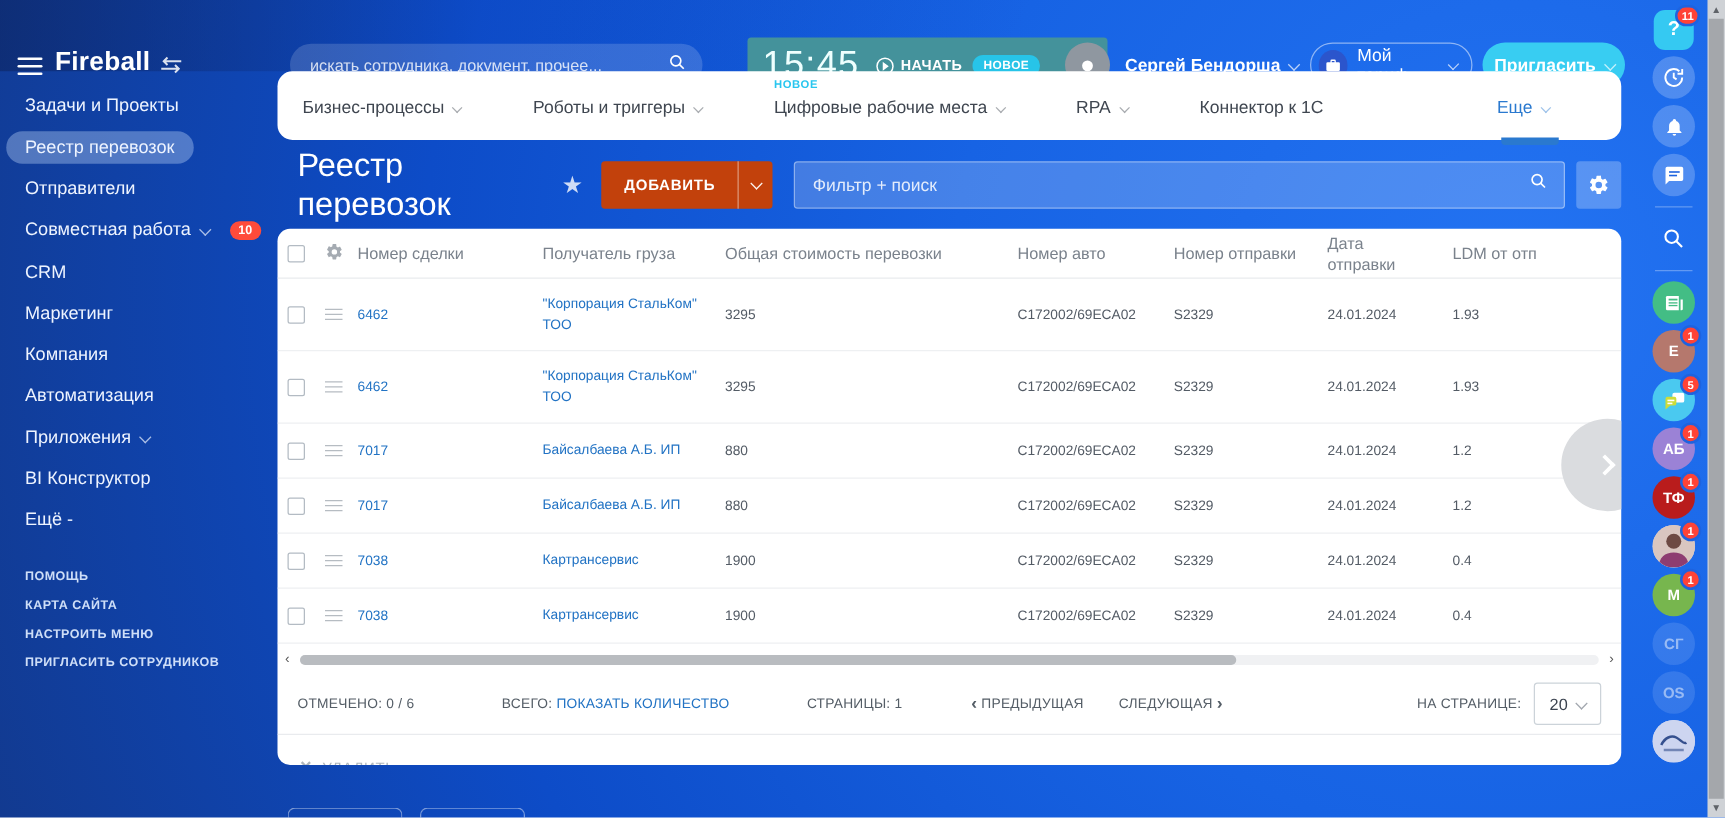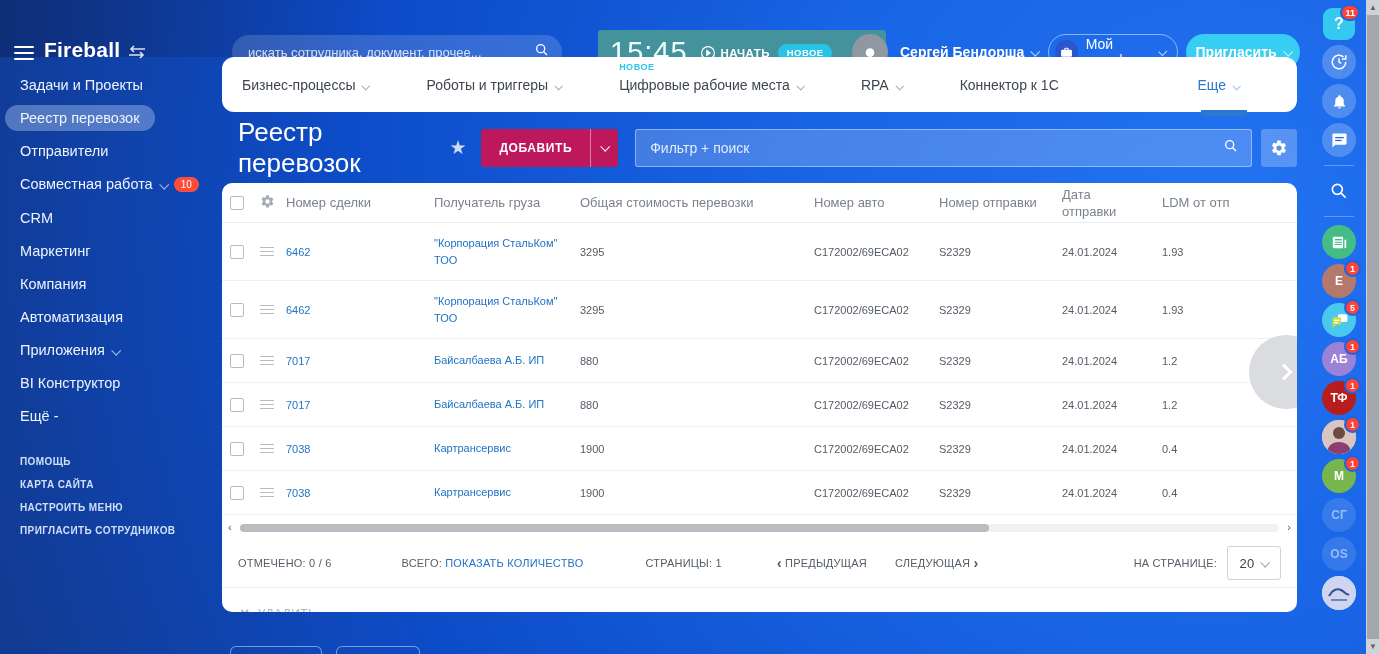--- a/index.html
+++ b/index.html
@@ -36,37 +36,37 @@
   .tariff { left:1048px; top:10px; width:130px; border:1px solid rgba(255,255,255,.5); padding:0 12px 0 6px; }
   .tariff .bag { width:25px; height:25px; border-radius:50%; background:#2b55cc; display:flex; align-items:center; justify-content:center; margin-right:8px; }
   .invite { left:1186px; top:10px; width:114px; background:#38cdf2; font-weight:bold; justify-content:center; }
   .chev { width:7px; height:7px; border-right:1.6px solid currentColor; border-bottom:1.6px solid currentColor;
     display:inline-block; transform:rotate(45deg) translateY(-1px); margin-left:7px; opacity:.7; }
 
   
   .sidebar { position:absolute; top:57px; left:0; width:222px; bottom:0; padding:18px 0 0 20px; }
   .side-item { font-size:14.5px; color:#eef4ff; margin-bottom:13px; line-height:20px; cursor:pointer; white-space:nowrap; }
   .side-item.active > span.lbl { background:rgba(190,214,248,.38); padding:5px 15px; border-radius:15px; margin-left:-15px; }
-  .side-badge { background:#ff4b3a; color:#fff; font-size:10px; font-weight:normal; border-radius:9px; padding:2px 7px; margin-left:7px; vertical-align:1px; }
+  .side-badge { background:#ff4b3a; color:#fff; font-size:10px; font-weight:bold; border-radius:9px; padding:2px 7px; margin-left:17px; vertical-align:1px; }
   .side-footer { margin-top:30px; }
   .side-foot-item { font-size:10px; font-weight:bold; letter-spacing:.4px; color:rgba(222,236,255,.92); margin-bottom:12px; cursor:pointer; }
 
   
   .navbar { position:absolute; left:222px; top:57px; width:1075px; height:55px; background:#fff; border-radius:12px;
     display:flex; align-items:center; color:#3f4650; font-size:14px; padding-left:20px; }
   .nav-item { position:relative; margin-right:58px; cursor:pointer; white-space:nowrap; }
   .nav-item .chev { opacity:.45; width:6px; height:6px; }
   .nav-item.active { color:#2a79cf; margin-left:auto; margin-right:58px; }
   .nav-topbadge { position:absolute; top:-15px; left:0; font-size:9px; font-weight:bold; color:#29c6ef; letter-spacing:.5px; }
   .nav-notch { position:absolute; right:50px; bottom:-4px; width:46px; height:6px; background:#2a79cf; border-radius:0 0 3px 3px; }
 
   .title-row { position:absolute; left:222px; top:112px; width:1075px; height:71px; display:flex; align-items:center; }
   .page-title { font-size:26px; font-weight:400; margin-left:16px; }
   .title-star { font-size:19px; color:rgba(255,255,255,.8); margin-left:10px; cursor:pointer; }
-  .add-btn { margin-left:15px; height:38px; background:#be185d; border-radius:3px; display:flex; align-items:stretch; cursor:pointer; }
+  .add-btn { margin-left:15px; height:38px; background:#c2410c; border-radius:3px; display:flex; align-items:stretch; cursor:pointer; }
   .add-btn .main { display:flex; align-items:center; padding:0 18px; font-size:12px; font-weight:bold; letter-spacing:.6px; }
   .add-btn .caret { display:flex; align-items:center; padding:0 10px; border-left:1px solid rgba(255,255,255,.45); }
   .add-btn .caret .chev { margin-left:0; opacity:.95; }
   .filter-bar { margin-left:17px; width:655px; height:38px; border-radius:3px; background:rgba(255,255,255,.2);
     border:1px solid rgba(255,255,255,.4); display:flex; align-items:center; padding:0 12px 0 14px; }
   .filter-bar input { flex:1; background:transparent; border:none; outline:none; color:#fff; font-size:14px; font-family:inherit; }
   .filter-bar input::placeholder { color:rgba(255,255,255,.85); }
   .gear-btn { margin-left:9px; width:38px; height:38px; border-radius:3px; background:rgba(255,255,255,.25);
     display:flex; align-items:center; justify-content:center; cursor:pointer; }
 

